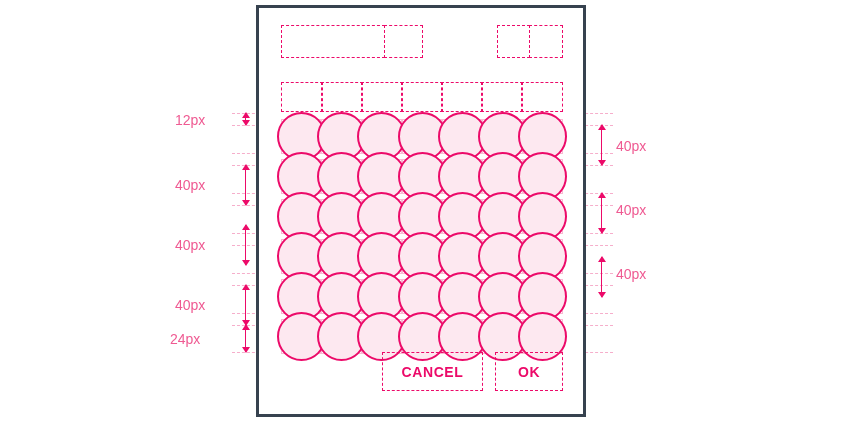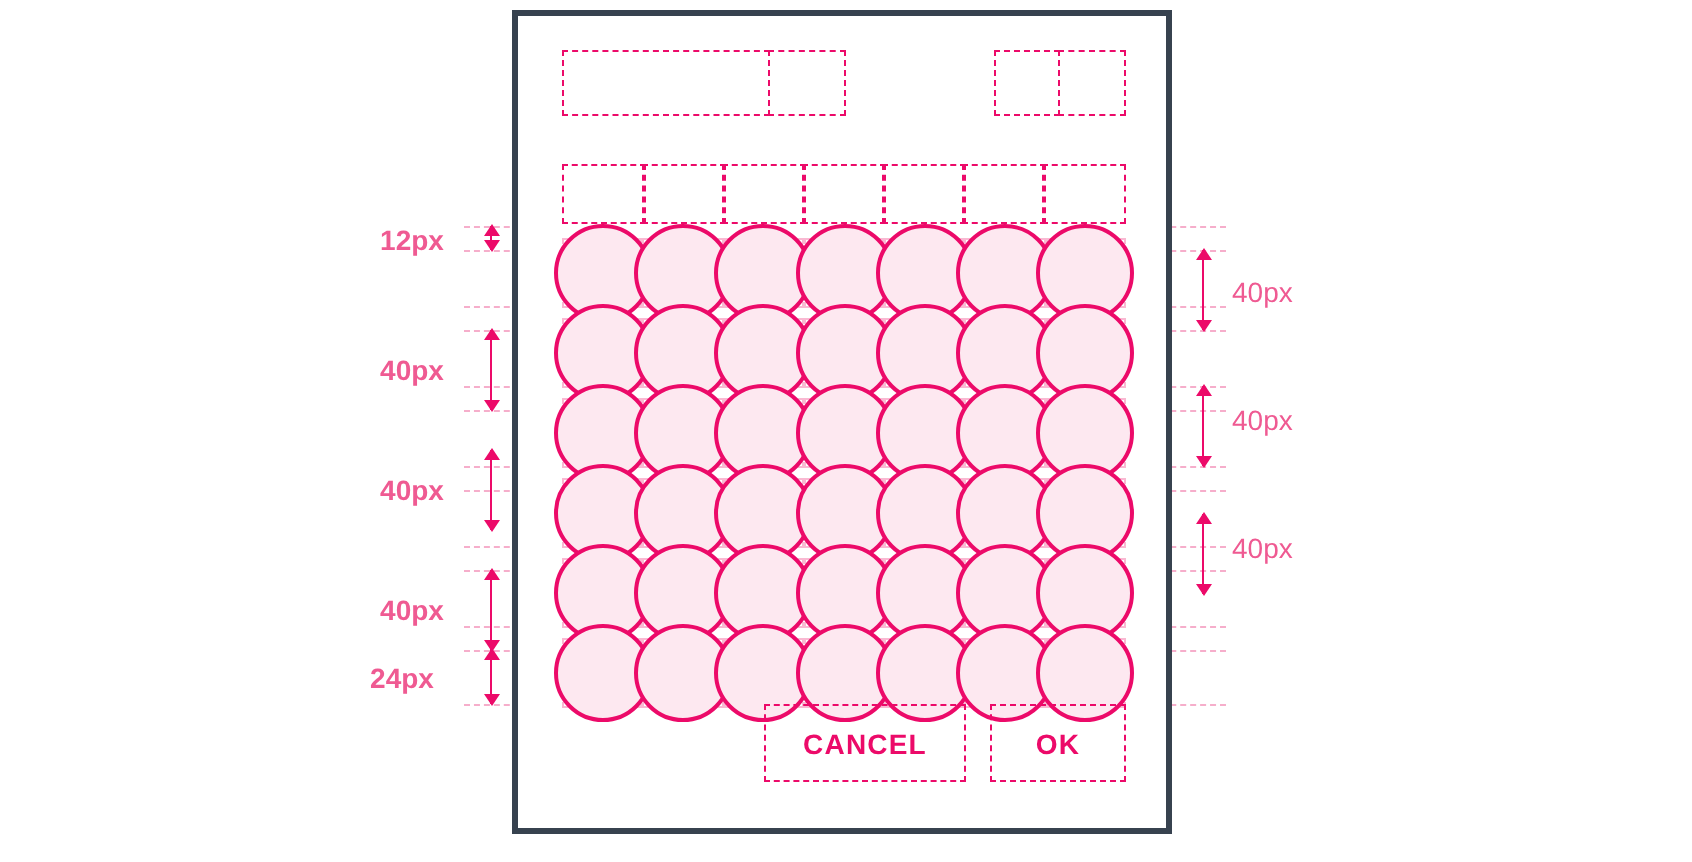--- a/index.html
+++ b/index.html
@@ -126,21 +126,21 @@
   .dim-arrow::after {
     bottom: -1px;
     border-top: 6px solid #ec0a69;
   }
   .dim-label {
     position: absolute;
     color: #ef5a92;
     font-size: 14px;
     white-space: nowrap;
   }
-  .dim-label.right-align { text-align: center; font-weight: bold; }
+  .dim-label.right-align { text-align: left; }
 </style>
 </head>
 <body>
 
 <div id="stage">
 
   <div class="guide" style="left:232px; top:113px; width:381px;"></div>
   <div class="guide" style="left:232px; top:125px; width:381px;"></div>
   <div class="guide" style="left:232px; top:153px; width:381px;"></div>
   <div class="guide" style="left:232px; top:165px; width:381px;"></div>

